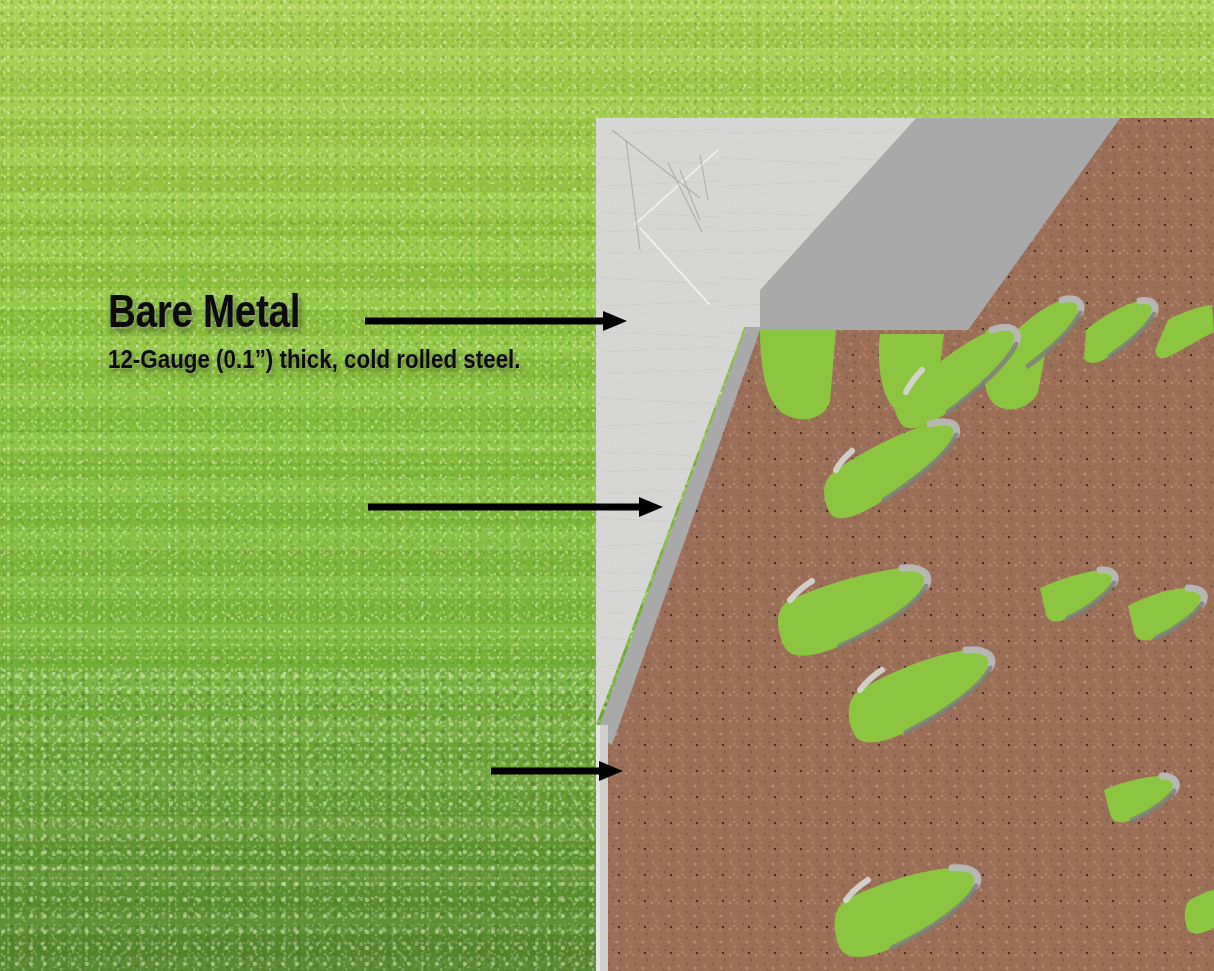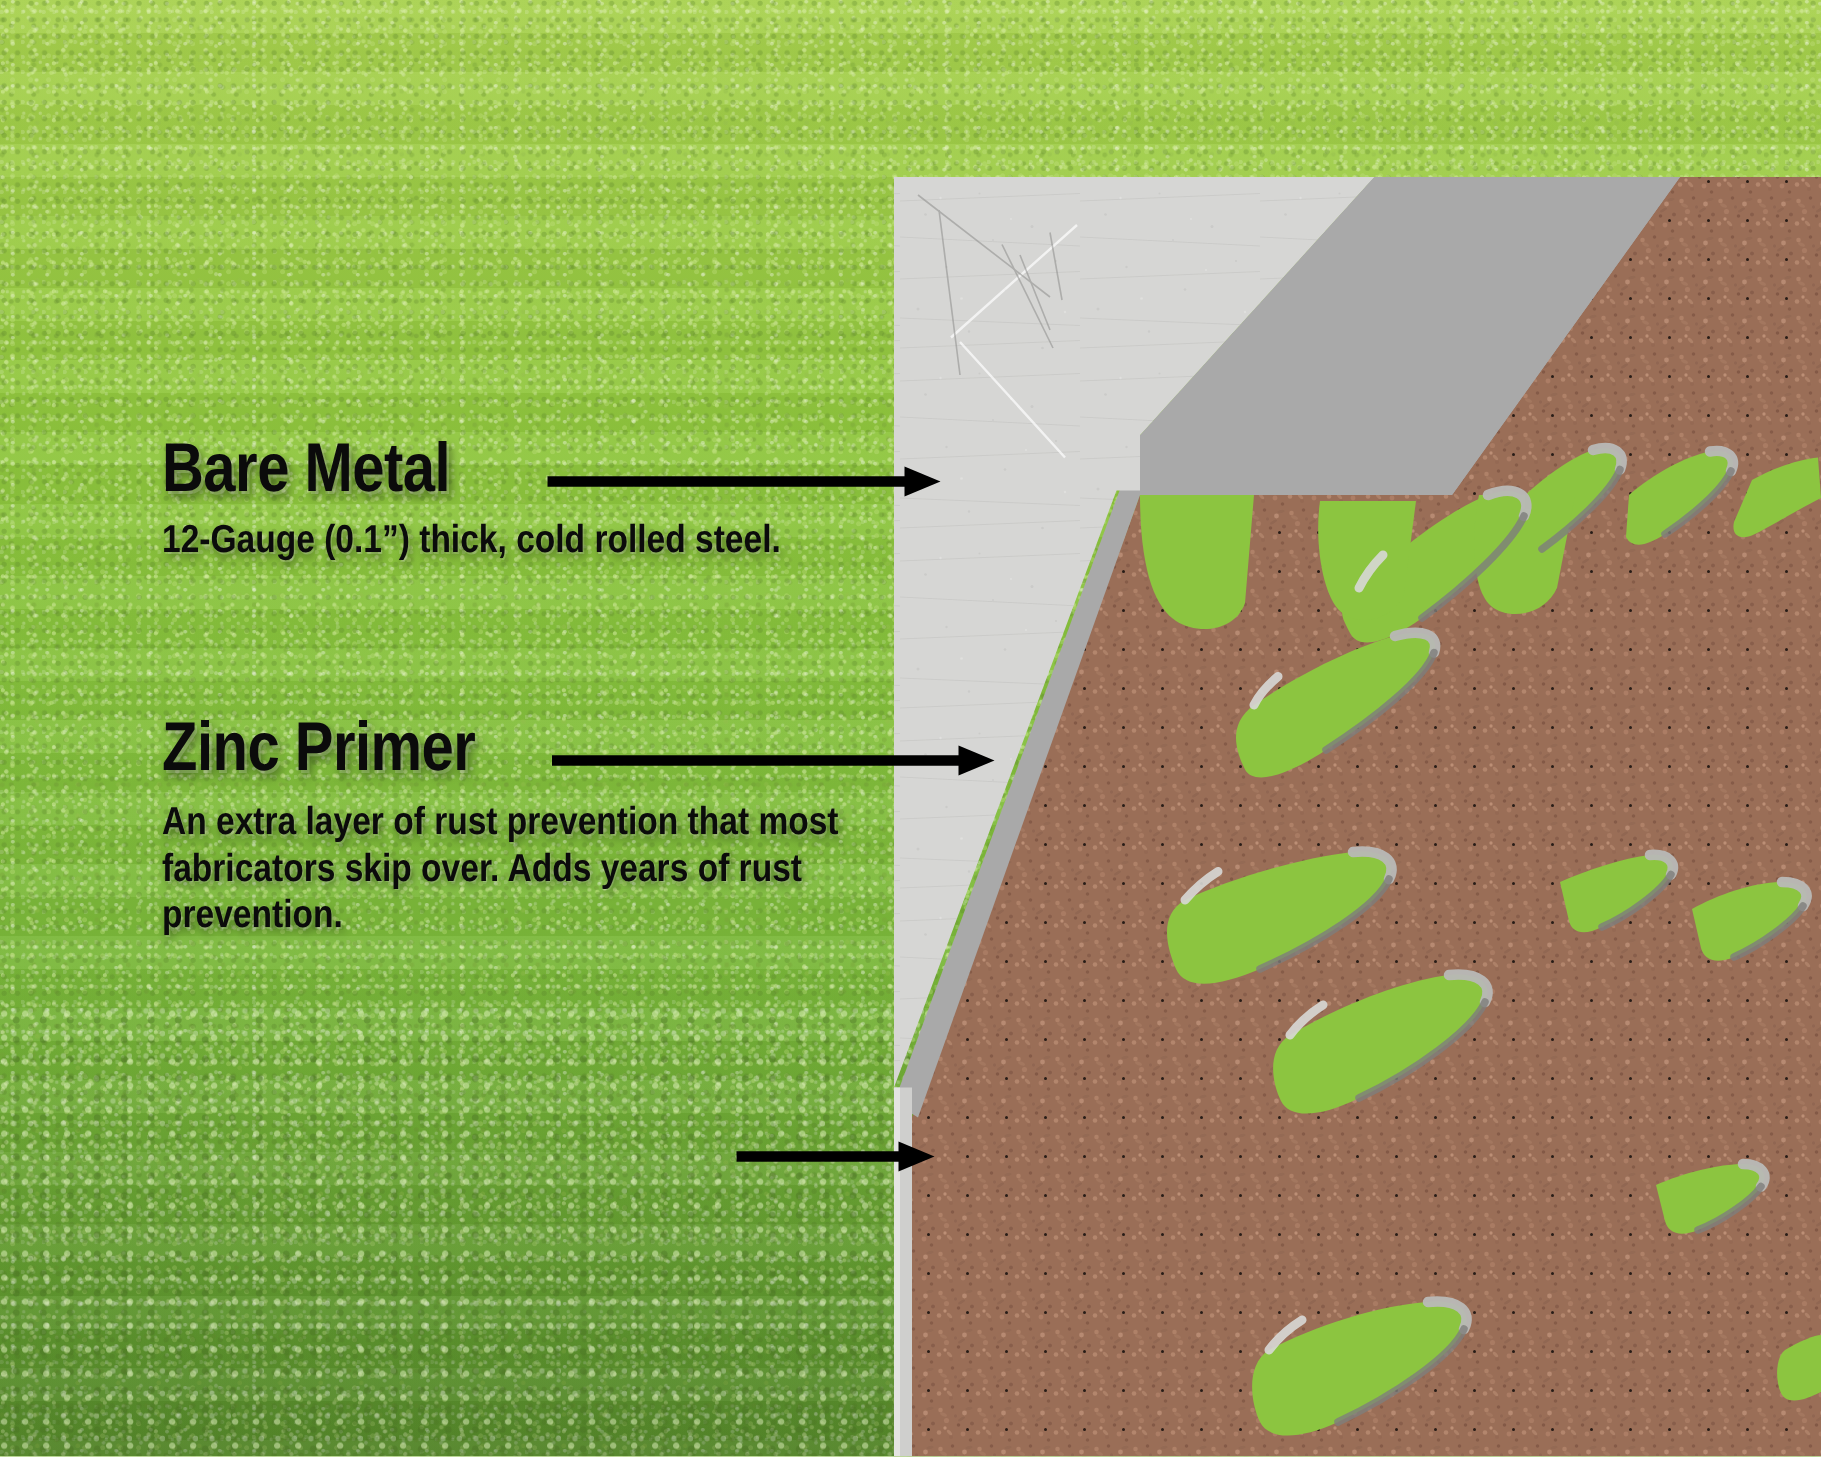--- a/index.html
+++ b/index.html
@@ -358,19 +358,15 @@
   <svg class="arrow-svg" style="left:491px; top:758px; width:132px; height:26px;" viewBox="0 0 132 26">
     <line x1="0" y1="13" x2="110" y2="13" stroke="#000" stroke-width="7"></line>
     <polygon points="108,3 132,13 108,23" fill="#000"></polygon>
   </svg>
 
   <div class="callout" id="callout-bare-metal">
     <div class="c-title">Bare Metal</div>
     <div class="c-body">12-Gauge (0.1”) thick, cold rolled steel.</div>
   </div>
 
-  <div class="callout" id="callout-zinc-primer">
-    <div class="c-title">Zinc Primer</div>
-    <div class="c-body">An extra layer of rust prevention that most fabricators skip over. Adds years of rust prevention.</div>
-  </div>
 
 
 </div>
 
 </body></html>

